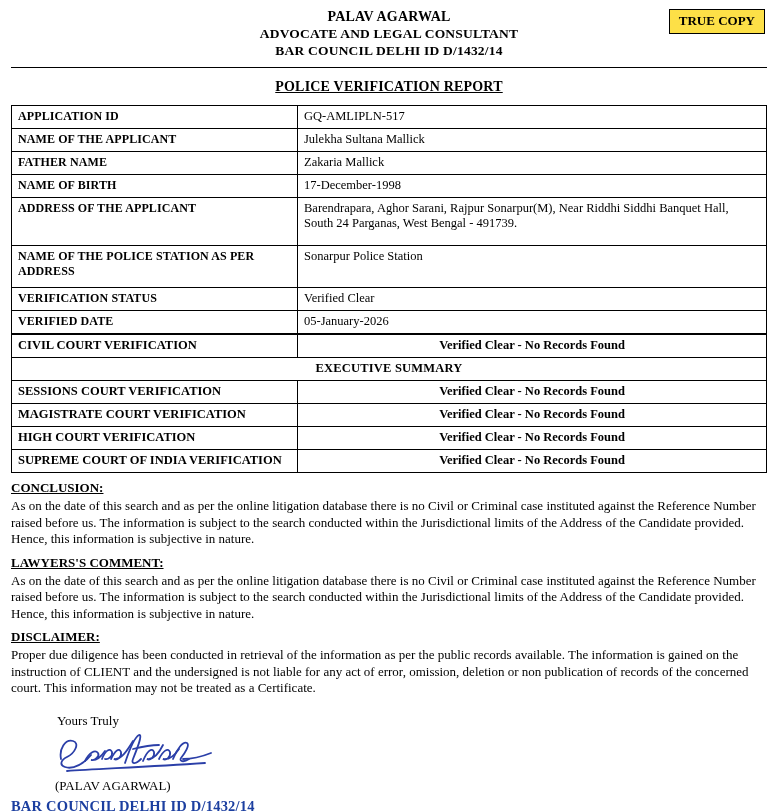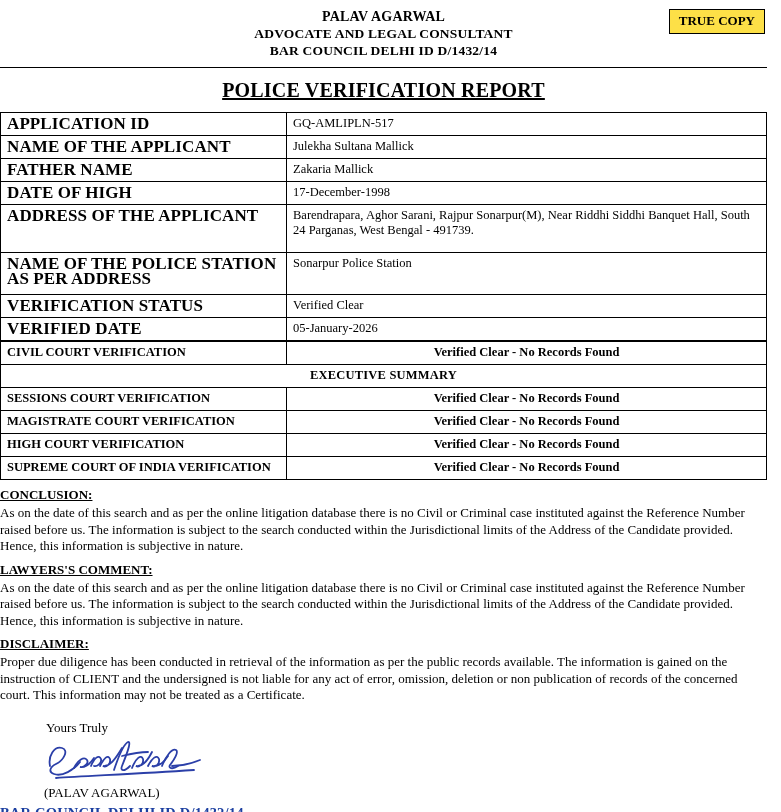--- a/index.html
+++ b/index.html
@@ -12,21 +12,21 @@
     height: 812px;
     font-family: "Liberation Serif", serif;
     color: #000000;
     position: relative;
     overflow: hidden;
   }
   .page {
     width: 781px;
     height: 812px;
     box-sizing: border-box;
-    padding: 8px 14px 0 0;
+    padding: 8px 14px 0 11px;
     position: relative;
   }
   
   .header {
     text-align: center;
     position: relative;
   }
   .hdr-line {
     font-weight: bold;
     font-size: 13.5px;
@@ -46,40 +46,40 @@
     background: #fde047;
   }
   .rule {
     border: none;
     border-top: 1.6px solid #000;
     margin: 8px 0 0 0;
   }
   .title {
     text-align: center;
     font-weight: bold;
-    font-size: 20px;
+    font-size: 14px;
     text-decoration: underline;
     margin: 11px 0 10px 0;
     letter-spacing: 0.2px;
   }
   
   table {
     border-collapse: collapse;
     width: 100%;
     table-layout: fixed;
   }
   table.main td {
     border: 1px solid #000;
     padding: 3px 6px 4px 6px;
     vertical-align: top;
   }
   td.label {
     width: 273px;
     font-weight: bold;
-    font-size: 17px;
+    font-size: 12px;
     letter-spacing: 0.1px;
     line-height: 15px;
     margin-top: 8px;
   }
   td.value {
     font-family: "Liberation Serif", serif;
     font-size: 12.5px;
     line-height: 15px;
   }
   .exec-head {
@@ -166,21 +166,21 @@
       </tr>
       <tr>
         <td class="label">NAME OF THE APPLICANT</td>
         <td class="value">Julekha Sultana Mallick</td>
       </tr>
       <tr>
         <td class="label">FATHER NAME</td>
         <td class="value">Zakaria Mallick</td>
       </tr>
       <tr>
-        <td class="label">DATE OF HIGH</td>
+        <td class="label">NAME OF BIRTH</td>
         <td class="value">17-December-1998</td>
       </tr>
       <tr>
         <td class="label" style="height:40px">ADDRESS OF THE APPLICANT</td>
         <td class="value">Barendrapara, Aghor Sarani, Rajpur Sonarpur(M), Near Riddhi Siddhi Banquet Hall, South 24 Parganas, West Bengal - 491739.</td>
       </tr>
       <tr>
         <td class="label" style="height:34px">NAME OF THE POLICE STATION AS PER ADDRESS</td>
         <td class="value">Sonarpur Police Station</td>
       </tr>

